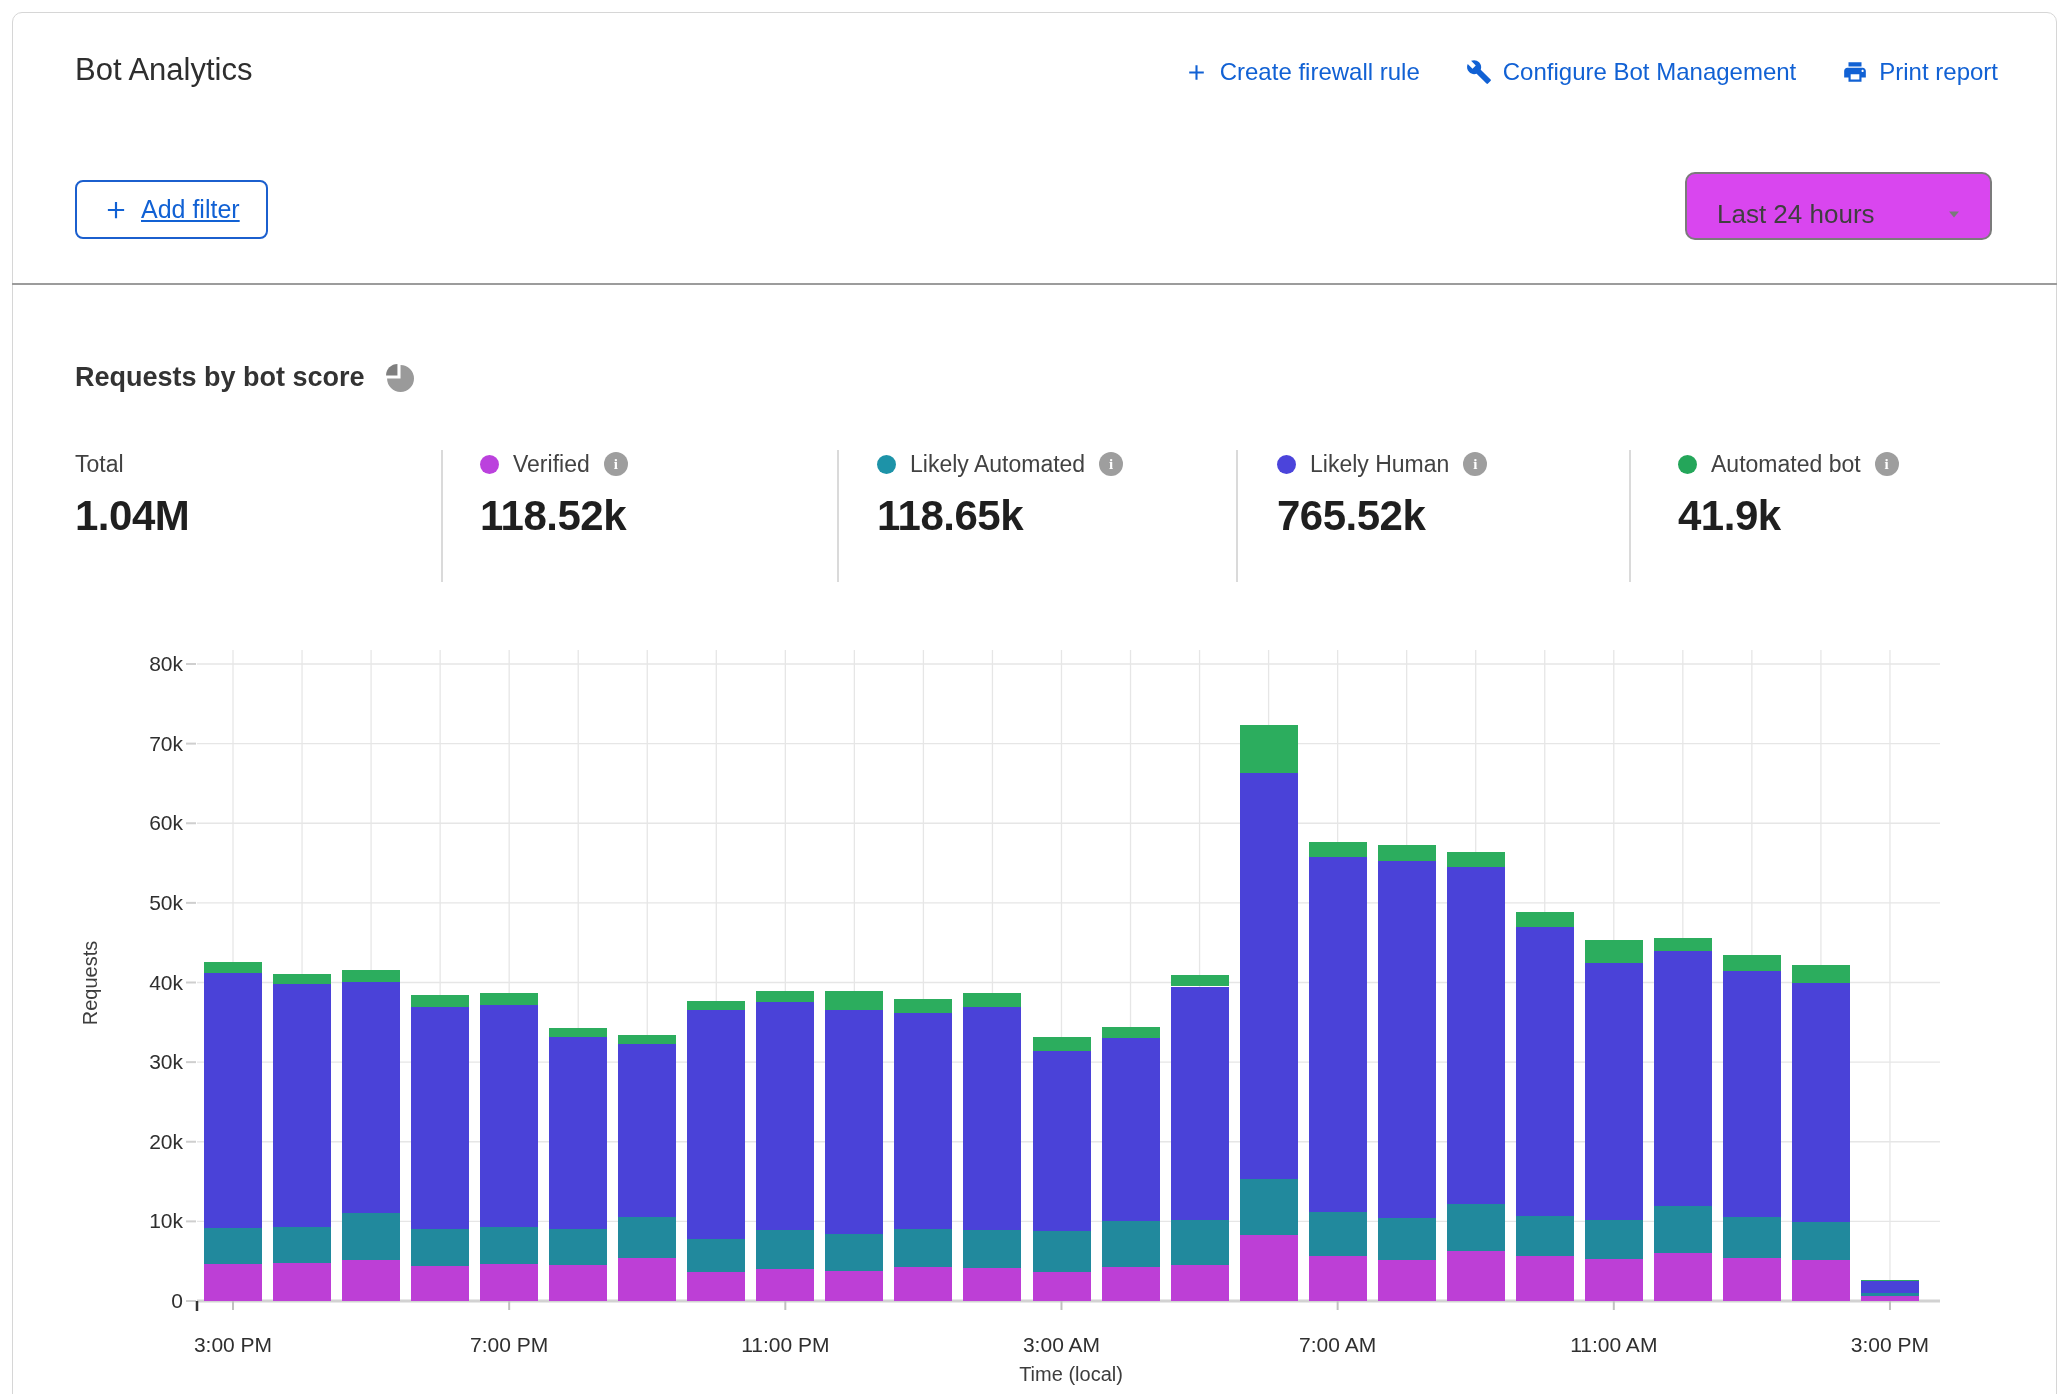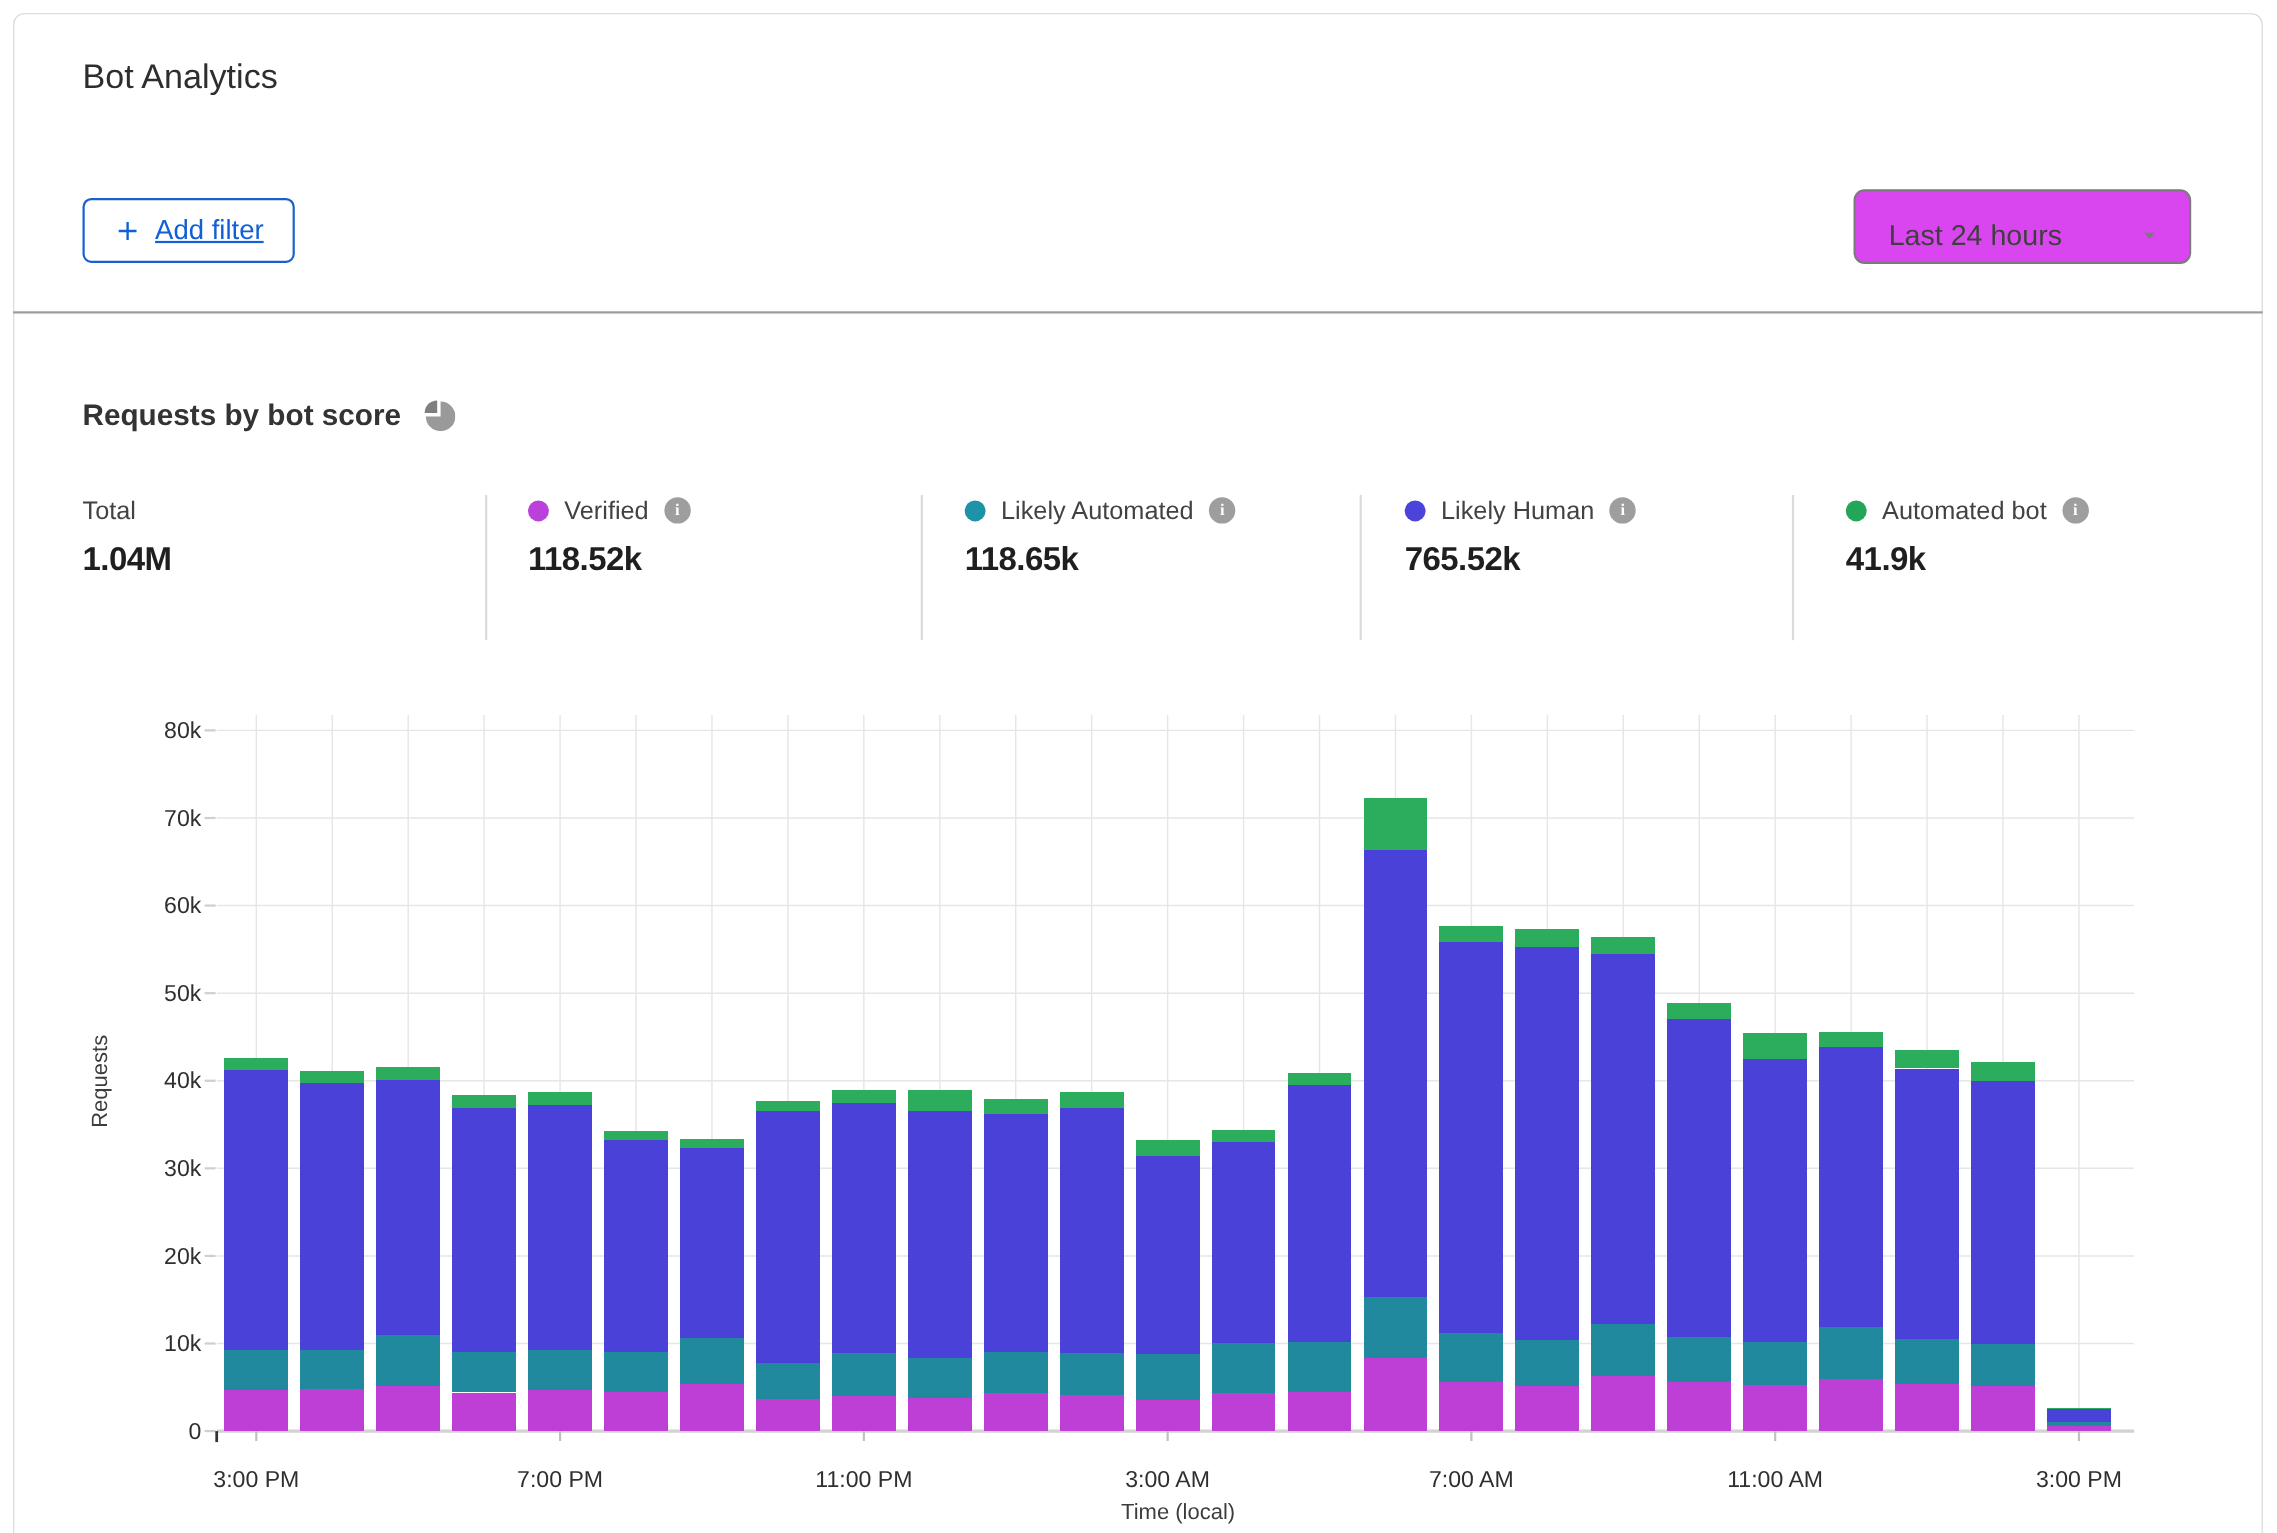--- a/index.html
+++ b/index.html
@@ -27,35 +27,55 @@
   .section-heading{position:absolute;left:75px;top:362px;display:flex;align-items:center;gap:20px;}
   .section-heading .t{font-size:27px;font-weight:700;color:#333;}
   
   .stat-col{position:absolute;top:450px;}
   .stat-head{display:flex;align-items:center;gap:14px;height:28px;text-align:right;}
   .stat-label{font-size:23px;color:#424242;white-space:nowrap;}
   .dot{width:19px;height:19px;border-radius:50%;flex:0 0 auto;}
   .info{width:24px;height:24px;border-radius:50%;background:var(--info);color:#fff;
         display:flex;align-items:center;justify-content:center;font-size:15px;font-weight:700;
         font-family:"Liberation Serif",serif;flex:0 0 auto;cursor:pointer;}
-  .stat-value{margin-top:14px;font-size:30px;font-weight:700;color:#1f1f1f;letter-spacing:-.5px;}
+  .stat-value{margin-top:14px;font-size:42px;font-weight:700;color:#1f1f1f;letter-spacing:-.5px;}
   .stat-divider{position:absolute;top:450px;width:0;height:132px;border-left:2px solid #dadada;}
   
   #chart-svg{position:absolute;left:0;top:600px;}
   .tick{font-family:"Liberation Sans",sans-serif;font-size:21px;fill:#2f2f2f;}
   .axis-title{font-family:"Liberation Sans",sans-serif;font-size:20px;fill:#3d3d3d;}
 </style>
 </head>
 <body>
 
 <div id="page">
   <div id="card"></div>
 
   <div class="page-title">Bot Analytics</div>
 
+  <div class="header-actions">
+    <div class="action-link">
+      <svg width="25" height="25" viewBox="0 0 24 24">
+        <path d="M11 5h2v14h-2zM5 11h14v2H5z" fill="currentColor"></path>
+      </svg>
+      <span>Create firewall rule</span>
+    </div>
+    <div class="action-link">
+      <svg width="26" height="26" viewBox="0 0 24 24">
+        <path d="M22.7 19l-9.1-9.1c.9-2.3.4-5-1.5-6.9-2-2-5-2.4-7.4-1.3L9 6 6 9 1.6 4.7C.4 7.1.9 10.1 2.9 12.1c1.9 1.9 4.6 2.4 6.9 1.5l9.1 9.1c.4.4 1 .4 1.4 0l2.3-2.3c.5-.4.5-1 .1-1.4z" fill="currentColor"></path>
+      </svg>
+      <span>Configure Bot Management</span>
+    </div>
+    <div class="action-link">
+      <svg width="26" height="26" viewBox="0 0 24 24">
+        <path d="M18 3H6v4h12V3zm1 5H5c-1.7 0-3 1.3-3 3v6h4v4h12v-4h4v-6c0-1.7-1.3-3-3-3zm-3 11H8v-5h8v5zm3-7c-.6 0-1-.4-1-1s.4-1 1-1 1 .4 1 1-.4 1-1 1z" fill="currentColor"></path>
+      </svg>
+      <span>Print report</span>
+    </div>
+  </div>
 
   <button class="btn-add-filter">
     <svg width="26" height="26" viewBox="0 0 24 24">
       <path d="M11 4.5h2v15h-2zM4.5 11h15v2h-15z" fill="currentColor"></path>
     </svg>
     <span>Add filter</span>
   </button>
 
   <div class="dropdown">
     <span class="dropdown-value">Last 24 hours</span>

